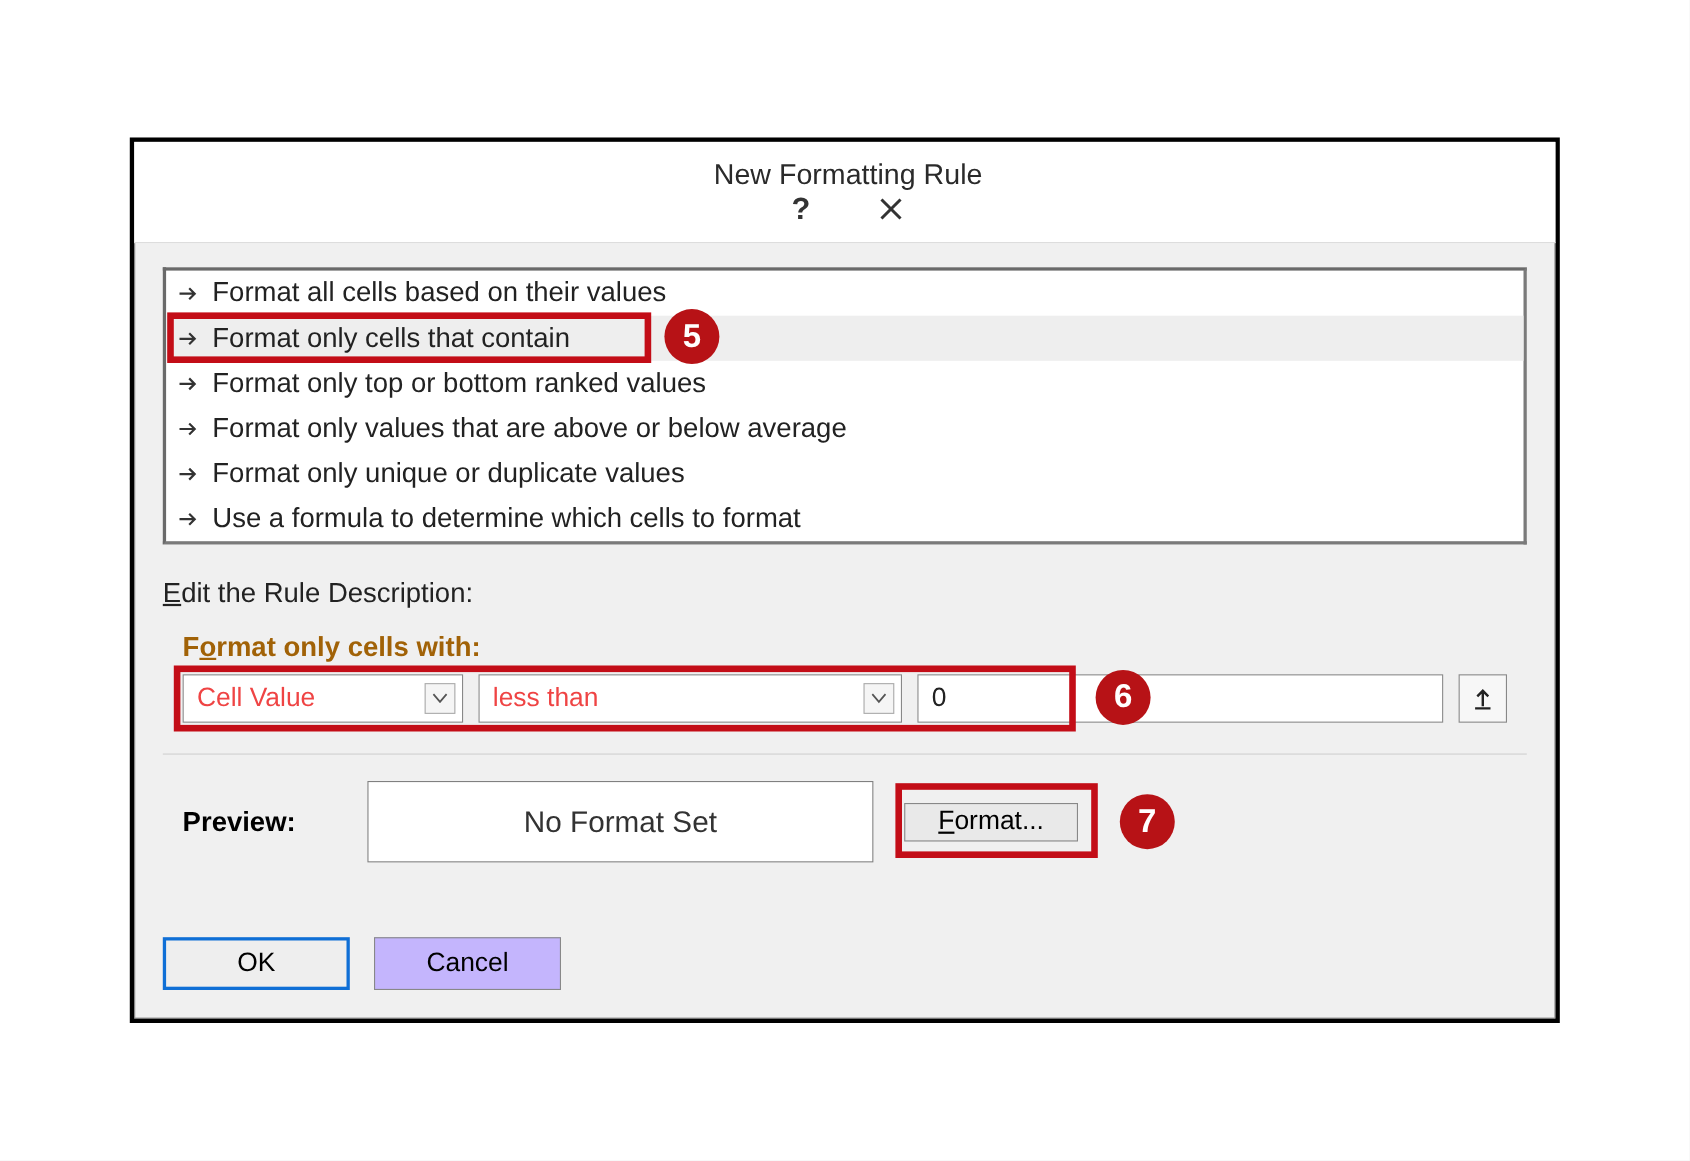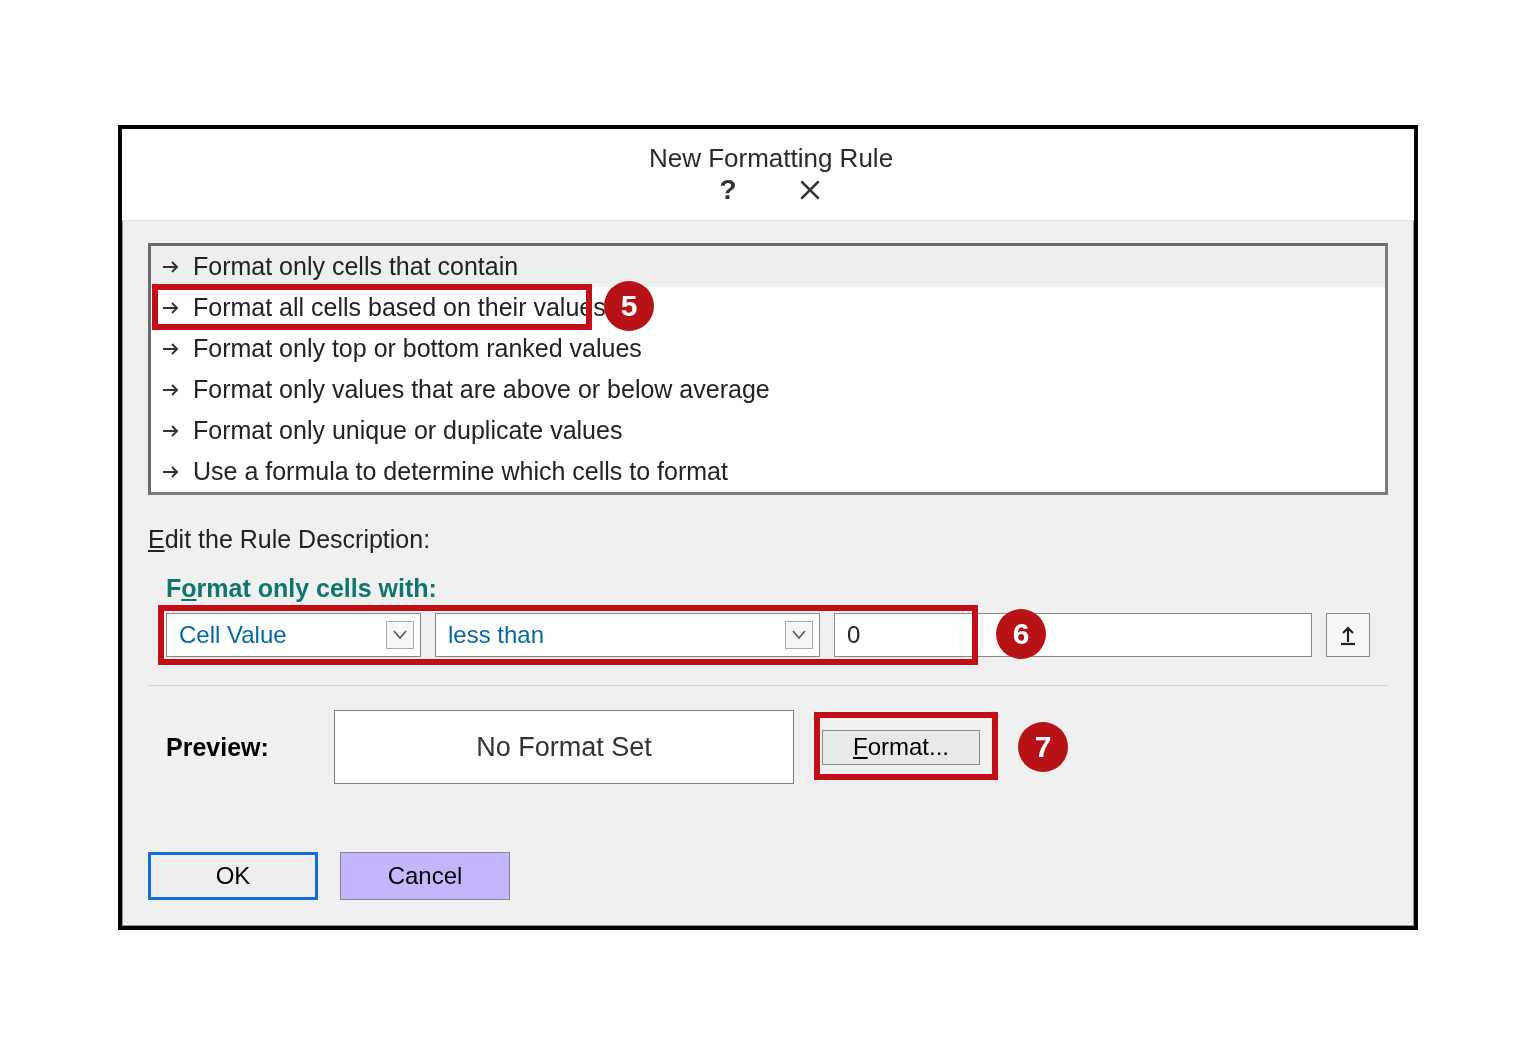--- a/index.html
+++ b/index.html
@@ -75,40 +75,40 @@
   }
   .flag-icon svg { display:block; }
   .edit-section { margin-top: 30px; }
   .inner-panel {
     margin-top: 4px;
     padding: 14px 18px 20px 18px;
   }
   .format-with-label {
     font-size: 25px;
     font-weight: 700;
-    color: #0f766e;
+    color: #a16207;
     margin-bottom: 10px;
   }
   .format-with-label .u { text-decoration: underline; }
   .crit-row {
     display: flex;
     align-items: stretch;
     gap: 14px;
     position: relative;
   }
   .combo {
     height: 44px;
     border: 1px solid #888;
     background: #fff;
     display: flex;
     align-items: center;
     justify-content: space-between;
     padding: 0 6px 0 12px;
     font-size: 24px;
-    color: #0369a1;
+    color: #ef4444;
     cursor: pointer;
   }
   .combo .chev {
     width: 28px; height: 28px;
     border: 1px solid #aaa;
     background: #f5f5f5;
     display:flex; align-items:center; justify-content:center;
   }
   .combo .chev svg { display:block; }
   .value-input {
@@ -217,35 +217,35 @@
           </svg>
       </div>
     </div>
   </div>
 
   <div class="body-area">
 
 
     <div class="rule-list-wrap">
       <div class="rule-list">
+        <div class="rule-item">
+          <span class="flag-icon">
+              <svg width="18" height="14" viewBox="0 0 18 14">
+                <path d="M0 7 L14 7 M9 2 L14 7 L9 12" stroke="#333" stroke-width="2" fill="none"></path>
+              </svg>
+            </span>
+          <span>Format all cells based on their values</span>
+        </div>
         <div class="rule-item selected">
           <span class="flag-icon">
               <svg width="18" height="14" viewBox="0 0 18 14">
                 <path d="M0 7 L14 7 M9 2 L14 7 L9 12" stroke="#333" stroke-width="2" fill="none"></path>
               </svg>
             </span>
           <span>Format only cells that contain</span>
-        </div>
-        <div class="rule-item">
-          <span class="flag-icon">
-              <svg width="18" height="14" viewBox="0 0 18 14">
-                <path d="M0 7 L14 7 M9 2 L14 7 L9 12" stroke="#333" stroke-width="2" fill="none"></path>
-              </svg>
-            </span>
-          <span>Format all cells based on their values</span>
         </div>
         <div class="rule-item">
           <span class="flag-icon">
               <svg width="18" height="14" viewBox="0 0 18 14">
                 <path d="M0 7 L14 7 M9 2 L14 7 L9 12" stroke="#333" stroke-width="2" fill="none"></path>
               </svg>
             </span>
           <span>Format only top or bottom ranked values</span>
         </div>
         <div class="rule-item">

